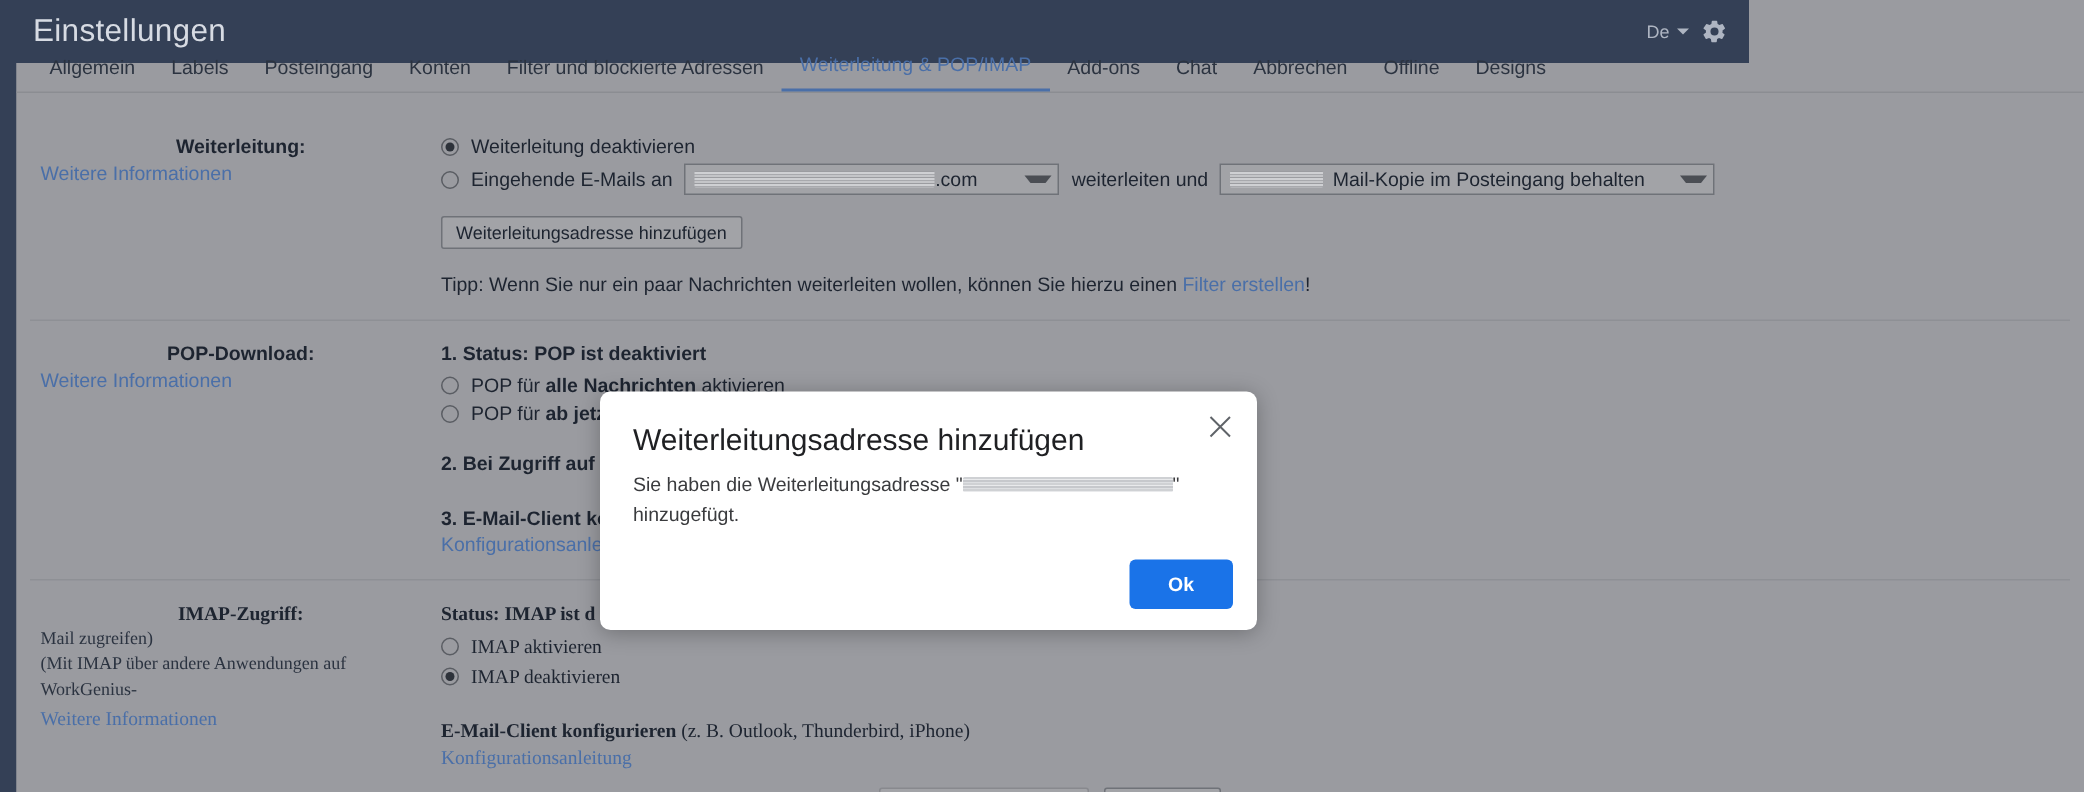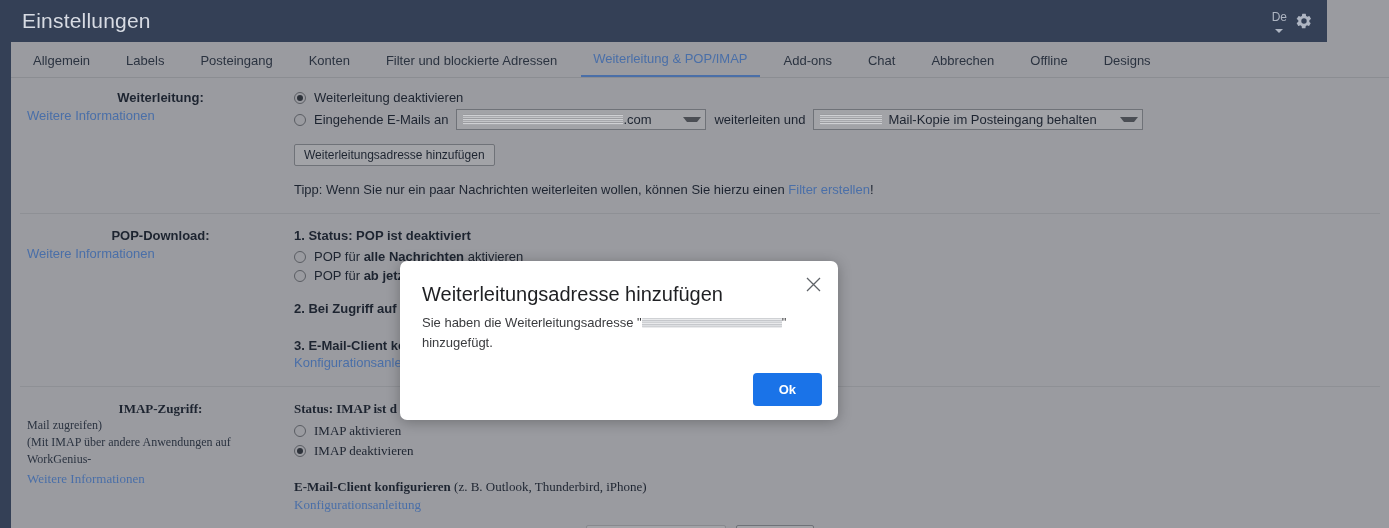--- a/index.html
+++ b/index.html
@@ -6,34 +6,34 @@
   html, body {
     width: 1389px; height: 528px;
     font-family: "Liberation Sans", sans-serif;
     overflow: hidden;
     background: #9a9ba0;
   }
   #root { position: relative; width: 1389px; height: 528px; }
 
   
   .header {
-    position: absolute; left: 0; top: 0; width: 1327px; height: 42px;
+    position: absolute; left: 0; top: 0; width: 1166px; height: 42px;
     background: #344056;
     display: flex; align-items: center;
   }
   .header-title {
     margin-left: 22px;
     font-size: 21px; color: #d7dbe3; font-weight: 400;
     letter-spacing: 0.2px;
   }
   .header-right {
     margin-left: auto; margin-right: 14px;
     display: flex; align-items: center; gap: 8px;
   }
-  .lang-select { display: flex; align-items: center; gap: 5px; cursor: pointer; flex-direction: column; }
+  .lang-select { display: flex; align-items: center; gap: 5px; cursor: pointer; }
   .lang-label { font-size: 12px; color: #aeb5c2; }
   .caret-down {
     width: 0; height: 0;
     border-left: 4px solid transparent;
     border-right: 4px solid transparent;
     border-top: 4px solid #aeb5c2;
   }
   .gear-icon { width: 18px; height: 18px; cursor: pointer; display:block; }
 
   
@@ -44,22 +44,22 @@
 
   
   .page {
     position: absolute; left: 11px; top: 42px;
     width: 1378px; height: 486px;
     background: #9a9ba0;
   }
 
   
   .tabbar {
-    position: absolute; left: 0; top: 0; width: 100%; height: 36px;
-    display: flex; align-items: flex-end; gap: 12px;
+    position: absolute; left: 0; top: 0; width: 100%; height: 20px;
+    display: flex; align-items: flex-end; gap: 0;
     padding-left: 10px;
     border-bottom: 1px solid #8b8d92;
   }
   .tab {
     font-size: 13px; color: #2b3340;
     padding: 0 12px 9px 12px;
     cursor: pointer; white-space: nowrap;
   }
   .tab.active { color: #4a6fa8; border-bottom: 2px solid #4a6fa8; }
 

